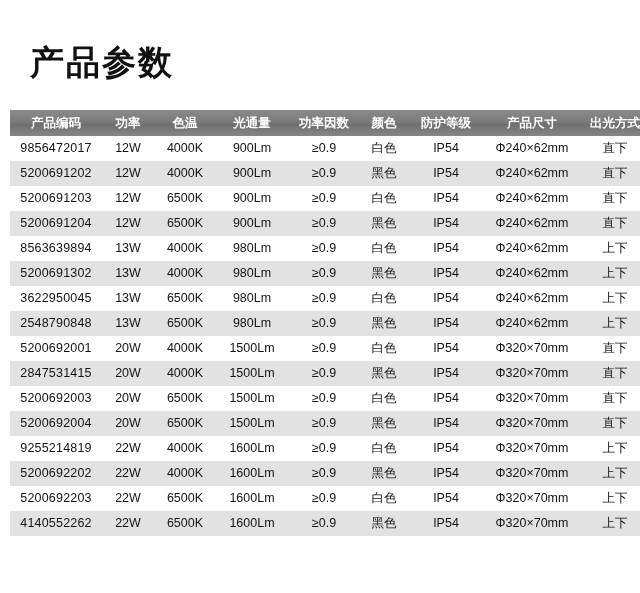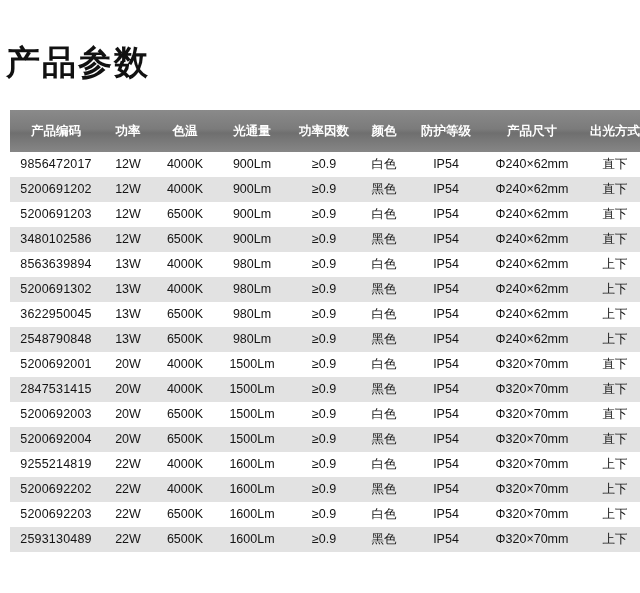--- a/index.html
+++ b/index.html
@@ -15,21 +15,21 @@
     overflow: hidden;
   }
   .page {
     position: relative;
     width: 640px;
     height: 593px;
     box-sizing: border-box;
   }
   .title {
     position: absolute;
-    left: 6px;
+    left: 30px;
     top: 42px;
     font-size: 34px;
     font-weight: bold;
     letter-spacing: 2px;
     color: #111111;
     line-height: 40px;
     white-space: nowrap;
   }
   .table-wrap {
     position: absolute;
@@ -42,21 +42,21 @@
     width: 620px;
     table-layout: fixed;
     font-size: 12.5px;
   }
   table.params th {
     background: linear-gradient(to bottom, #8a8a8a 0%, #7b7b7b 45%, #6f6f6f 55%, #868686 100%);
     color: #ffffff;
     font-weight: bold;
     height: 26px;
     line-height: 26px;
-    padding: 8px 2px;
+    padding: 0 2px;
     text-align: center;
     font-size: 12.5px;
     white-space: nowrap;
     border: none;
   }
   table.params td {
     height: 25px;
     line-height: 25px;
     padding: 0 2px;
     text-align: center;
@@ -144,21 +144,21 @@
           <td>12W</td>
           <td>6500K</td>
           <td>900Lm</td>
           <td>≥0.9</td>
           <td>白色</td>
           <td>IP54</td>
           <td>Φ240×62mm</td>
           <td>直下</td>
         </tr>
         <tr class="even">
-          <td class="cell-code">3480102586</td>
+          <td class="cell-code">5200691204</td>
           <td>12W</td>
           <td>6500K</td>
           <td>900Lm</td>
           <td>≥0.9</td>
           <td>黑色</td>
           <td>IP54</td>
           <td>Φ240×62mm</td>
           <td>直下</td>
         </tr>
         <tr class="odd">
@@ -276,21 +276,21 @@
           <td>22W</td>
           <td>6500K</td>
           <td>1600Lm</td>
           <td>≥0.9</td>
           <td>白色</td>
           <td>IP54</td>
           <td>Φ320×70mm</td>
           <td>上下</td>
         </tr>
         <tr class="even">
-          <td class="cell-code">2593130489</td>
+          <td class="cell-code">4140552262</td>
           <td>22W</td>
           <td>6500K</td>
           <td>1600Lm</td>
           <td>≥0.9</td>
           <td>黑色</td>
           <td>IP54</td>
           <td>Φ320×70mm</td>
           <td>上下</td>
         </tr>
       </tbody>

